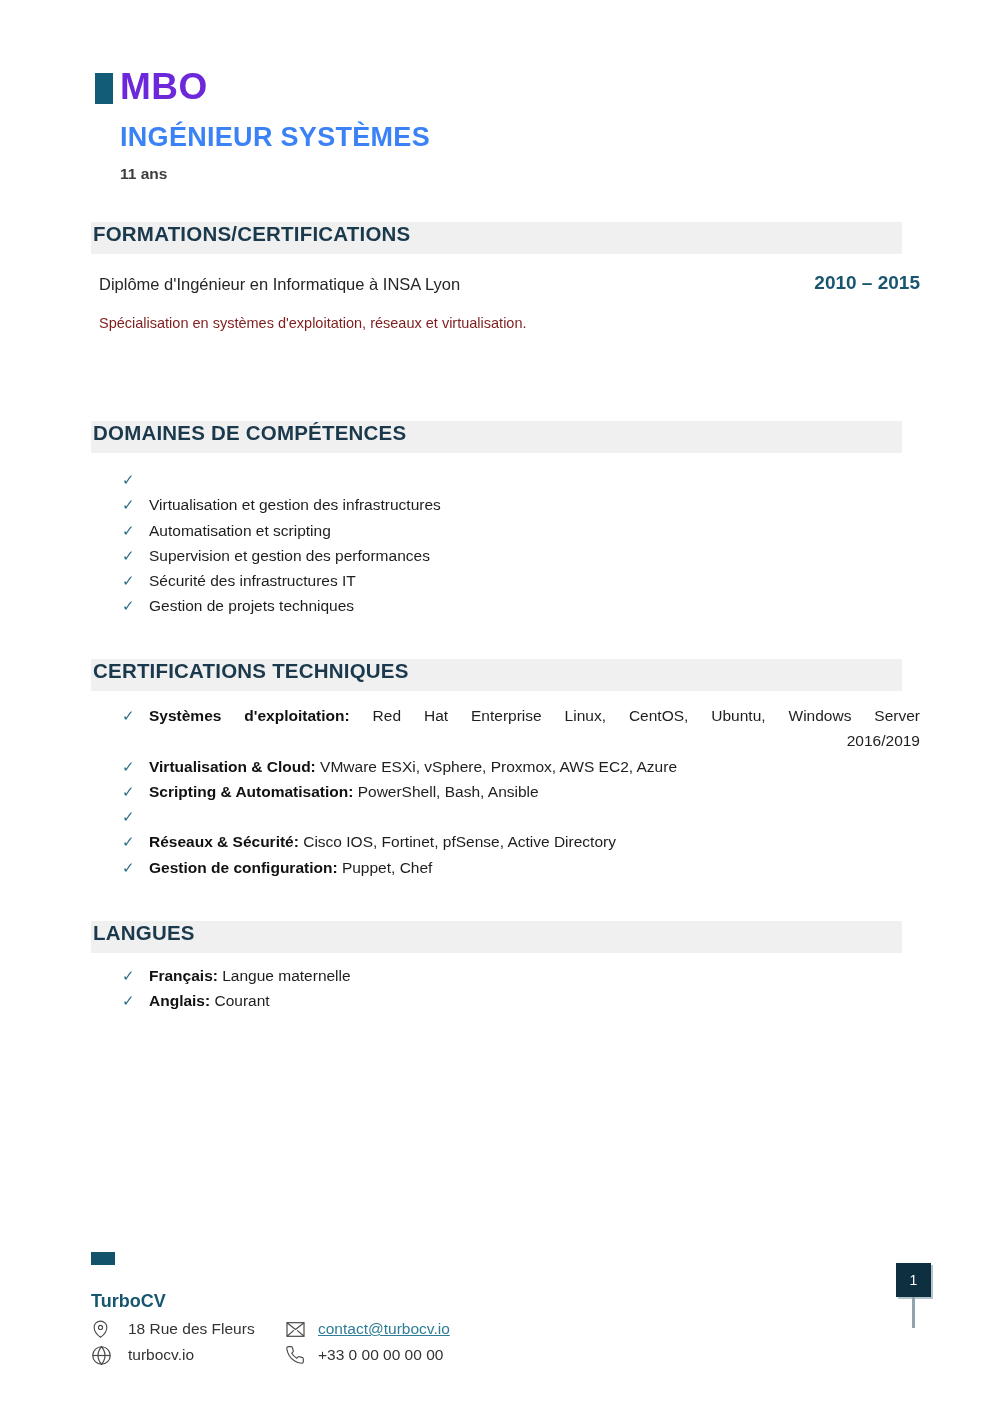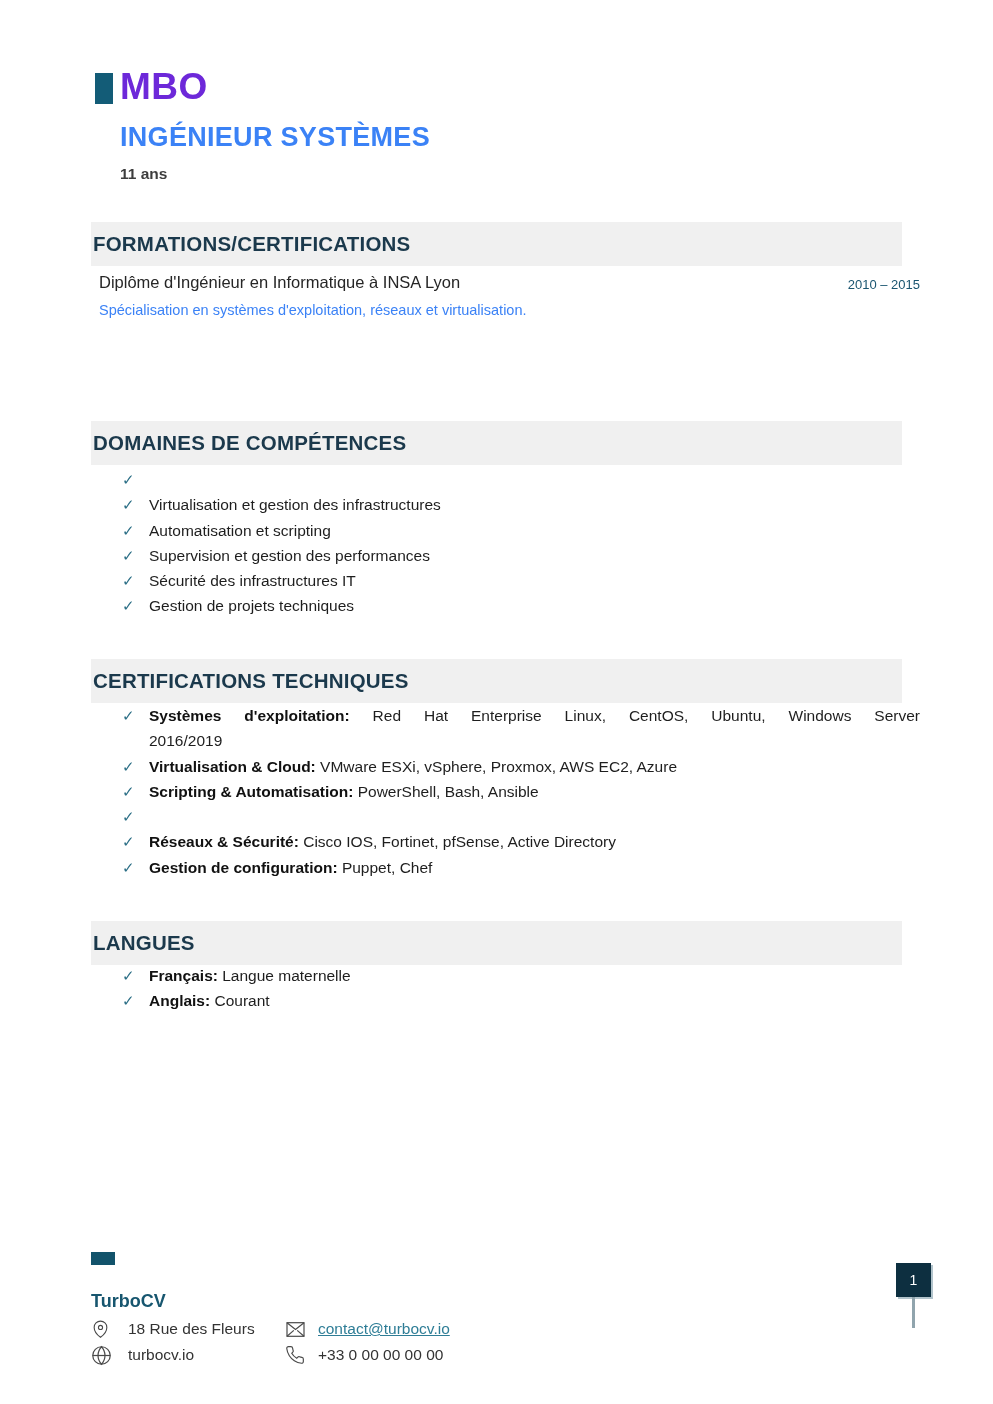--- a/index.html
+++ b/index.html
@@ -28,38 +28,38 @@
     font-size: 27px; font-weight: 800; color: #3b82f6;
     letter-spacing: 0.3px;
   }
   .experience {
     position: absolute; left: 120px; top: 165px;
     font-size: 15.5px; font-weight: 700; color: #3D3D3D;
   }
 
   
   .section-bar {
-    position: absolute; left: 91px; width: 811px; height: 44px;
-    background: #F0F0F0; display: flex; align-items: center;
+    position: absolute; left: 91px; width: 811px; height: 32px;
+    background: #F0F0F0; display: flex; align-items: flex-start;
   }
   .section-bar h2 {
     font-size: 20.5px; font-weight: 800; color: #1B394C;
     padding-left: 2px; letter-spacing: 0.2px;
   }
   #bar-formations { top: 222px; }
   #bar-domaines   { top: 421px; }
   #bar-techniques { top: 659px; }
   #bar-langues    { top: 921px; }
 
   
   .entries { position: absolute; left: 99px; top: 272px; width: 821px; }
   .entry-title-row { display: flex; justify-content: space-between; align-items: flex-end; }
   .entry-title { font-size: 16.5px; color: #262626; line-height: 20px; }
-  .entry-period { font-size: 13px; font-weight: 400; color: #1A5570; white-space: nowrap; }
-  .entry-desc { font-size: 14.5px; color: #3b82f6; line-height: 18px; margin-top: 9px; }
+  .entry-period { font-size: 19px; font-weight: 700; color: #1A5570; white-space: nowrap; }
+  .entry-desc { font-size: 14.5px; color: #7f1d1d; line-height: 18px; margin-top: 20px; }
   .entry + .entry { margin-top: 12px; }
 
   
   .check-list { position: absolute; left: 122px; list-style: none; }
   #list-domaines   { top: 467px; width: 790px; }
   #list-techniques { top: 703px; width: 798px; }
   #list-langues    { top: 963px; width: 790px; }
   .check-list li { display: flex; align-items: flex-start; line-height: 25.3px; }
   .check {
     width: 27px; flex: 0 0 27px; color: #2C6F86;
@@ -158,21 +158,21 @@
   </ul>
 
   <div class="section-bar" id="bar-techniques">
     <h2>CERTIFICATIONS TECHNIQUES</h2>
   </div>
   <ul class="check-list" id="list-techniques">
     <li>
       <span class="check">✓</span>
       <span class="item-content">
         <span class="justify-line" style="display:block;"><b class="item-label">Systèmes d'exploitation:</b> <span>Red Hat Enterprise Linux, CentOS, Ubuntu, Windows Server</span></span>
-        <span style="display:block;">2016/2019</span>
+        <span style="display:block;text-align:right;">2016/2019</span>
       </span>
     </li>
     <li>
         <span class="check">✓</span>
         <span class="item-text"><b class="item-label">Virtualisation &amp; Cloud:</b> <span>VMware ESXi, vSphere, Proxmox, AWS EC2, Azure</span></span>
       </li>
     <li>
         <span class="check">✓</span>
         <span class="item-text"><b class="item-label">Scripting &amp; Automatisation:</b> <span>PowerShell, Bash, Ansible</span></span>
       </li>

